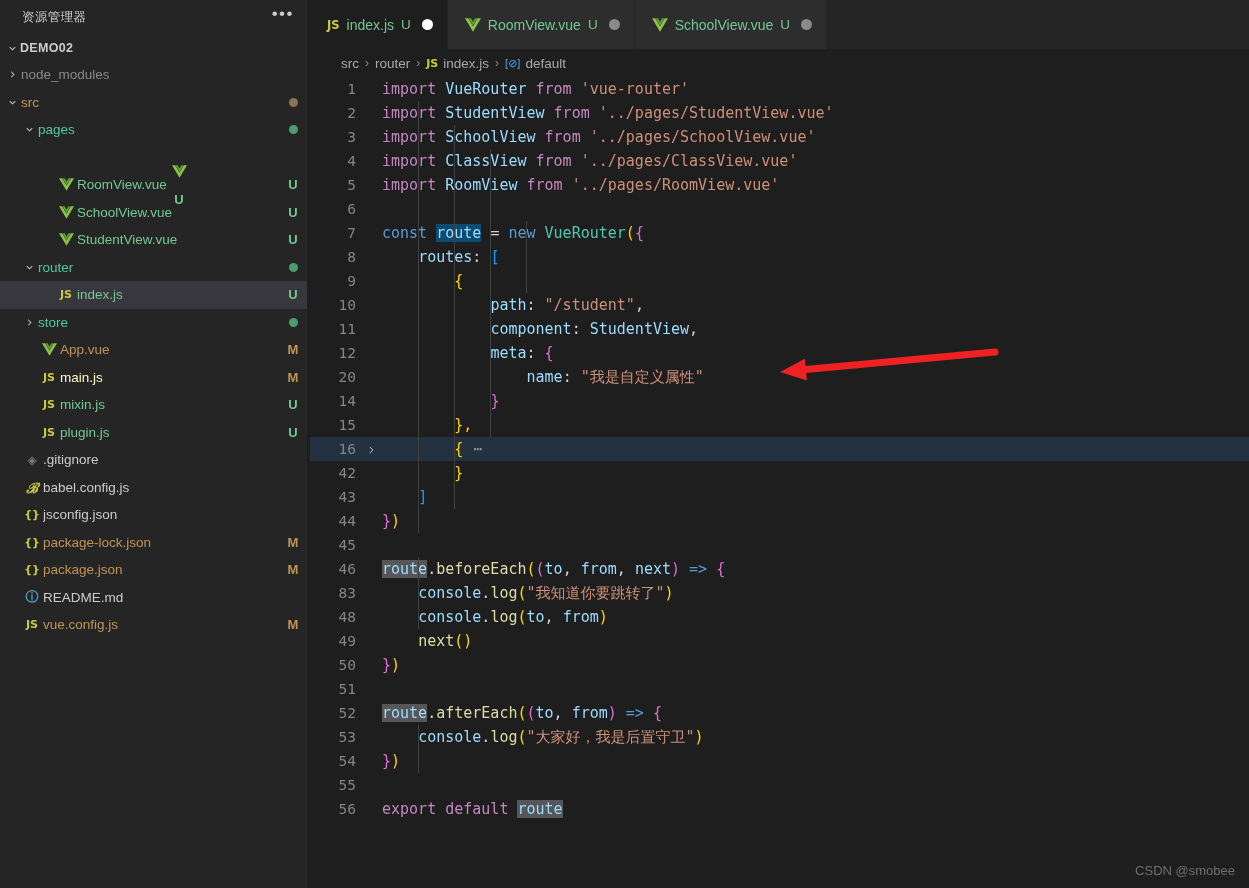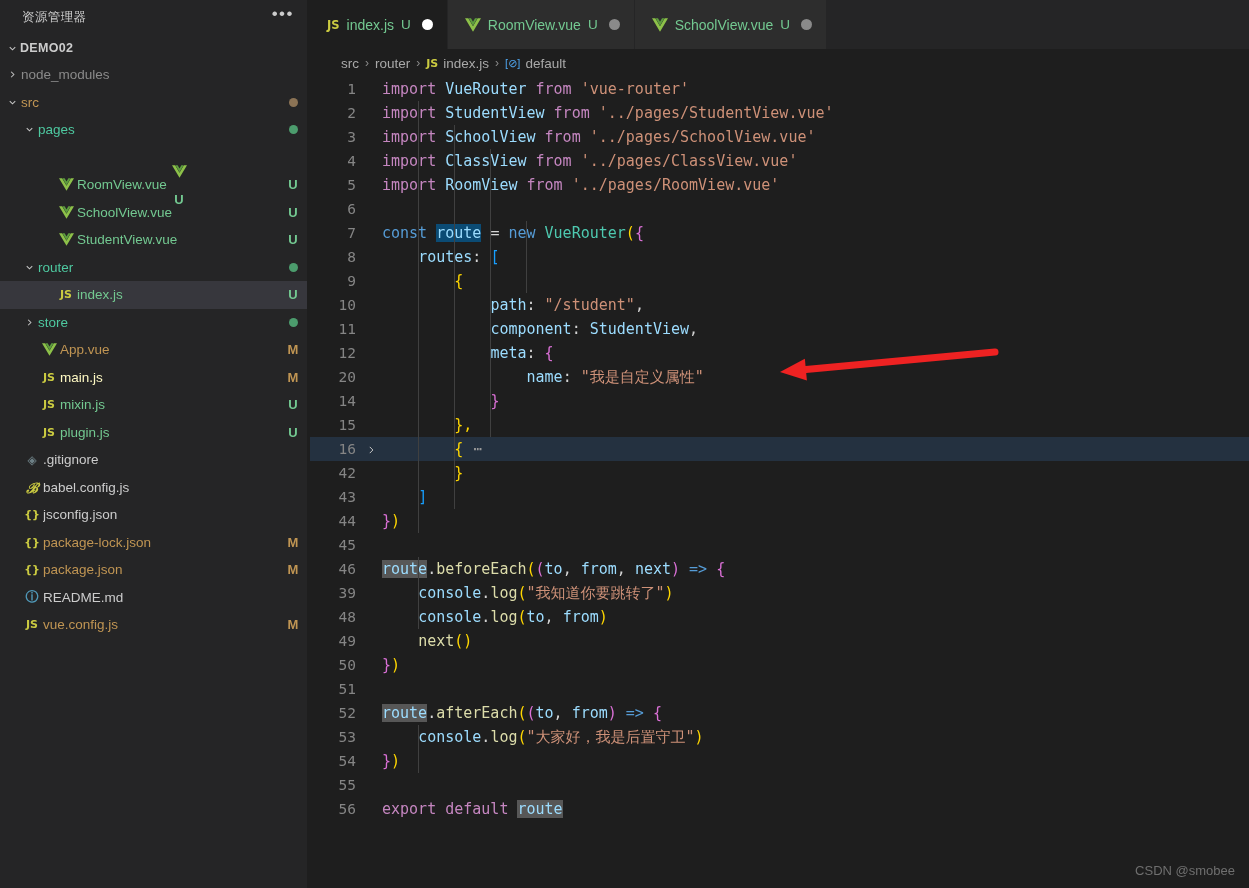--- a/index.html
+++ b/index.html
@@ -506,21 +506,21 @@
         <div class="line"><span class="ln">14</span><span class="fold"></span><span class="code"><span class="plain">            </span><span class="b2">}</span></span></div>
         <div class="line"><span class="ln">15</span><span class="fold"></span><span class="code"><span class="plain">        </span><span class="b1">},</span></span></div>
         <div class="line hl"><span class="ln">16</span><span class="fold"><svg width="10" height="10" viewBox="0 0 16 16" style="vertical-align:middle">
               <path d="M6 3 L11 8 L6 13" stroke="#c5c5c5" stroke-width="1.6" fill="none"></path>
             </svg></span><span class="code"><span class="plain">        </span><span class="b1">{</span><span class="dots"> ⋯</span></span></div>
         <div class="line"><span class="ln">42</span><span class="fold"></span><span class="code"><span class="plain">        </span><span class="b1">}</span></span></div>
         <div class="line"><span class="ln">43</span><span class="fold"></span><span class="code"><span class="plain">    </span><span class="b3">]</span></span></div>
         <div class="line"><span class="ln">44</span><span class="fold"></span><span class="code"><span class="b2">}</span><span class="b1">)</span></span></div>
         <div class="line"><span class="ln">45</span><span class="fold"></span><span class="code"></span></div>
         <div class="line"><span class="ln">46</span><span class="fold"></span><span class="code"><span class="var wordhl">route</span><span class="op">.</span><span class="fn">beforeEach</span><span class="b1">(</span><span class="b2">(</span><span class="var">to</span><span class="op">, </span><span class="var">from</span><span class="op">, </span><span class="var">next</span><span class="b2">)</span><span class="plain"> </span><span class="kw2">=&gt;</span><span class="plain"> </span><span class="b2">{</span></span></div>
-        <div class="line"><span class="ln">39</span><span class="fold"></span><span class="code"><span class="plain">    </span><span class="var">console</span><span class="op">.</span><span class="fn">log</span><span class="b1">(</span><span class="str">"我知道你要跳转了"</span><span class="b1">)</span></span></div>
+        <div class="line"><span class="ln">83</span><span class="fold"></span><span class="code"><span class="plain">    </span><span class="var">console</span><span class="op">.</span><span class="fn">log</span><span class="b1">(</span><span class="str">"我知道你要跳转了"</span><span class="b1">)</span></span></div>
         <div class="line"><span class="ln">48</span><span class="fold"></span><span class="code"><span class="plain">    </span><span class="var">console</span><span class="op">.</span><span class="fn">log</span><span class="b1">(</span><span class="var">to</span><span class="op">, </span><span class="var">from</span><span class="b1">)</span></span></div>
         <div class="line"><span class="ln">49</span><span class="fold"></span><span class="code"><span class="plain">    </span><span class="fn">next</span><span class="b1">(</span><span class="b1">)</span></span></div>
         <div class="line"><span class="ln">50</span><span class="fold"></span><span class="code"><span class="b2">}</span><span class="b1">)</span></span></div>
         <div class="line"><span class="ln">51</span><span class="fold"></span><span class="code"></span></div>
         <div class="line"><span class="ln">52</span><span class="fold"></span><span class="code"><span class="var wordhl">route</span><span class="op">.</span><span class="fn">afterEach</span><span class="b1">(</span><span class="b2">(</span><span class="var">to</span><span class="op">, </span><span class="var">from</span><span class="b2">)</span><span class="plain"> </span><span class="kw2">=&gt;</span><span class="plain"> </span><span class="b2">{</span></span></div>
         <div class="line"><span class="ln">53</span><span class="fold"></span><span class="code"><span class="plain">    </span><span class="var">console</span><span class="op">.</span><span class="fn">log</span><span class="b1">(</span><span class="str">"大家好，我是后置守卫"</span><span class="b1">)</span></span></div>
         <div class="line"><span class="ln">54</span><span class="fold"></span><span class="code"><span class="b2">}</span><span class="b1">)</span></span></div>
         <div class="line"><span class="ln">55</span><span class="fold"></span><span class="code"></span></div>
         <div class="line"><span class="ln">56</span><span class="fold"></span><span class="code"><span class="kw">export </span><span class="kw">default</span><span class="plain"> </span><span class="var wordhl">route</span></span></div>
         <div class="guide" style="left: 108.12px; top: 24px; height: 432px;"></div>

